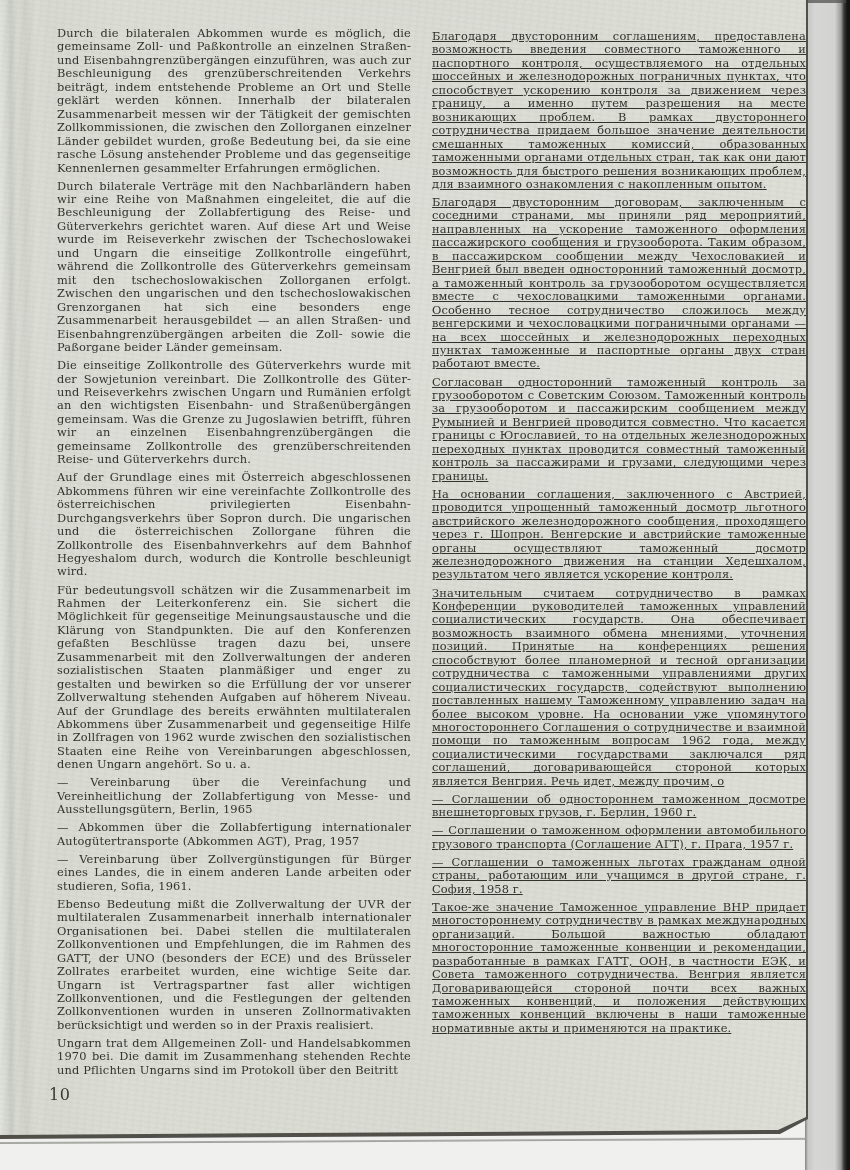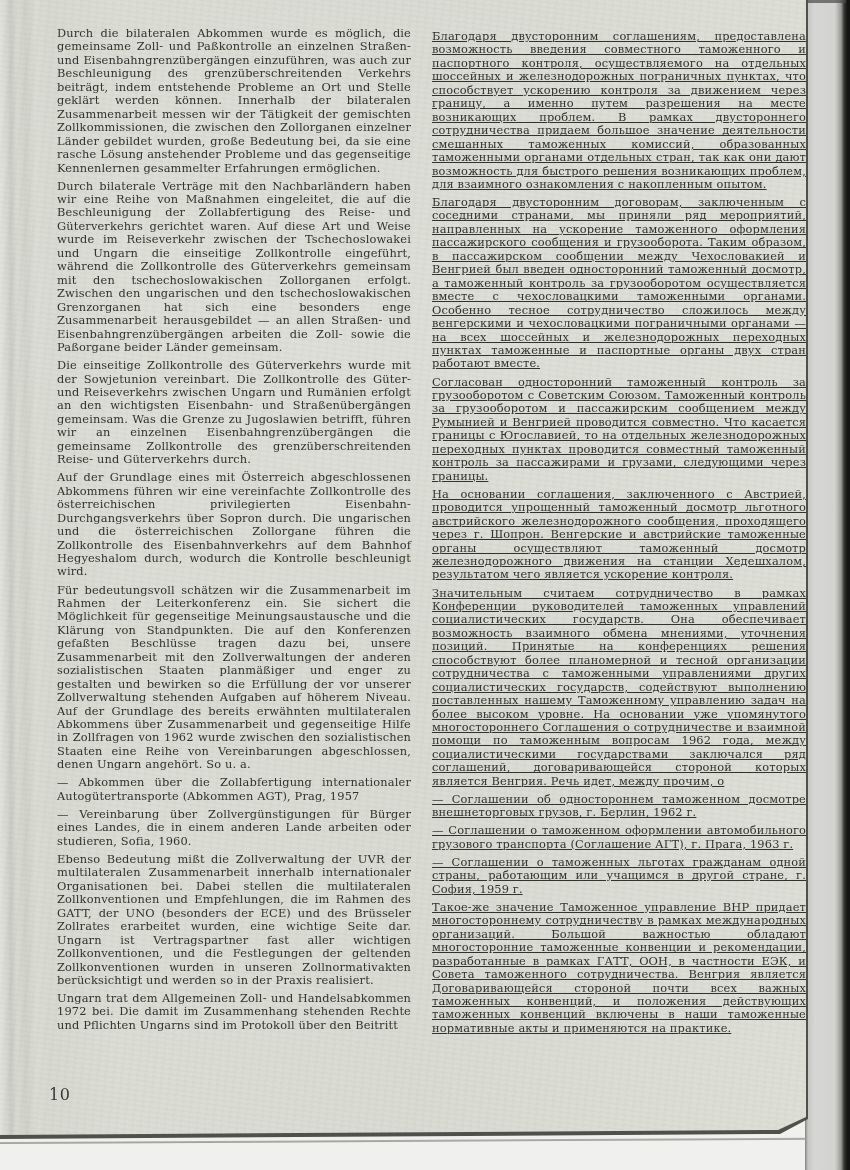--- a/index.html
+++ b/index.html
@@ -109,31 +109,32 @@
   <div class="second-edge"></div>
   <div class="page-rim"></div>
   <div class="page">
     <div class="texture"></div>
     <div class="col col-left" lang="de">
         <p class="block">Durch die bilateralen Abkommen wurde es möglich, die gemeinsame Zoll- und Paßkontrolle an einzelnen Straßen- und Eisenbahngrenzübergängen einzuführen, was auch zur Beschleunigung des grenzüberschreitenden Verkehrs beiträgt, indem entstehende Probleme an Ort und Stelle geklärt werden können. Innerhalb der bilateralen Zusammenarbeit messen wir der Tätigkeit der gemischten Zollkommissionen, die zwischen den Zollorganen einzelner Länder gebildet wurden, große Bedeutung bei, da sie eine rasche Lösung anstehender Probleme und das gegenseitige Kennenlernen gesammelter Erfahrungen ermöglichen.</p>
         <p class="block">Durch bilaterale Verträge mit den Nachbarländern haben wir eine Reihe von Maßnahmen eingeleitet, die auf die Beschleunigung der Zollabfertigung des Reise- und Güterverkehrs gerichtet waren. Auf diese Art und Weise wurde im Reiseverkehr zwischen der Tschechoslowakei und Ungarn die einseitige Zollkontrolle eingeführt, während die Zollkontrolle des Güterverkehrs gemeinsam mit den tschechoslowakischen Zollorganen erfolgt. Zwischen den ungarischen und den tschechoslowakischen Grenzorganen hat sich eine besonders enge Zusammenarbeit herausgebildet — an allen Straßen- und Eisenbahngrenzübergängen arbeiten die Zoll- sowie die Paßorgane beider Länder gemeinsam.</p>
         <p class="block">Die einseitige Zollkontrolle des Güterverkehrs wurde mit der Sowjetunion vereinbart. Die Zollkontrolle des Güter- und Reiseverkehrs zwischen Ungarn und Rumänien erfolgt an den wichtigsten Eisenbahn- und Straßenübergängen gemeinsam. Was die Grenze zu Jugoslawien betrifft, führen wir an einzelnen Eisenbahngrenzübergängen die gemeinsame Zollkontrolle des grenzüberschreitenden Reise- und Güterverkehrs durch.</p>
         <p class="block">Auf der Grundlage eines mit Österreich abgeschlossenen Abkommens führen wir eine vereinfachte Zollkontrolle des österreichischen privilegierten Eisenbahn-Durchgangsverkehrs über Sopron durch. Die ungarischen und die österreichischen Zollorgane führen die Zollkontrolle des Eisenbahnverkehrs auf dem Bahnhof Hegyeshalom durch, wodurch die Kontrolle beschleunigt wird.</p>
         <p class="block">Für bedeutungsvoll schätzen wir die Zusammenarbeit im Rahmen der Leiterkonferenz ein. Sie sichert die Möglichkeit für gegenseitige Meinungsaustausche und die Klärung von Standpunkten. Die auf den Konferenzen gefaßten Beschlüsse tragen dazu bei, unsere Zusammenarbeit mit den Zollverwaltungen der anderen sozialistischen Staaten planmäßiger und enger zu gestalten und bewirken so die Erfüllung der vor unserer Zollverwaltung stehenden Aufgaben auf höherem Niveau. Auf der Grundlage des bereits erwähnten multilateralen Abkommens über Zusammenarbeit und gegenseitige Hilfe in Zollfragen von 1962 wurde zwischen den sozialistischen Staaten eine Reihe von Vereinbarungen abgeschlossen, denen Ungarn angehört. So u. a.</p>
+        <p class="block">— Vereinbarung über die Vereinfachung und Vereinheitlichung der Zollabfertigung von Messe- und Ausstellungsgütern, Berlin, 1965</p>
         <p class="block">— Abkommen über die Zollabfertigung internationaler Autogütertransporte (Abkommen AGT), Prag, 1957</p>
-        <p class="block">— Vereinbarung über Zollvergünstigungen für Bürger eines Landes, die in einem anderen Lande arbeiten oder studieren, Sofia, 1960.</p>
+        <p class="block">— Vereinbarung über Zollvergünstigungen für Bürger eines Landes, die in einem anderen Lande arbeiten oder studieren, Sofia, 1961.</p>
         <p class="block">Ebenso Bedeutung mißt die Zollverwaltung der UVR der multilateralen Zusammenarbeit innerhalb internationaler Organisationen bei. Dabei stellen die multilateralen Zollkonventionen und Empfehlungen, die im Rahmen des GATT, der UNO (besonders der ECE) und des Brüsseler Zollrates erarbeitet wurden, eine wichtige Seite dar. Ungarn ist Vertragspartner fast aller wichtigen Zollkonventionen, und die Festlegungen der geltenden Zollkonventionen wurden in unseren Zollnormativakten berücksichtigt und werden so in der Praxis realisiert.</p>
-        <p class="block">Ungarn trat dem Allgemeinen Zoll- und Handelsabkommen 1972 bei. Die damit im Zusammenhang stehenden Rechte und Pflichten Ungarns sind im Protokoll über den Beitritt</p>
+        <p class="block">Ungarn trat dem Allgemeinen Zoll- und Handelsabkommen 1970 bei. Die damit im Zusammenhang stehenden Rechte und Pflichten Ungarns sind im Protokoll über den Beitritt</p>
       </div>
     <div class="col col-right" lang="ru">
         <p class="block">Благодаря двусторонним соглашениям, предоставлена возможность введения совместного таможенного и паспортного контроля, осуществляемого на отдельных шоссейных и железнодорожных пограничных пунктах, что способствует ускорению контроля за движением через границу, а именно путем разрешения на месте возникающих проблем. В рамках двустороннего сотрудничества придаем большое значение деятельности смешанных таможенных комиссий, образованных таможенными органами отдельных стран, так как они дают возможность для быстрого решения возникающих проблем, для взаимного ознакомления с накопленным опытом.</p>
         <p class="block">Благодаря двусторонним договорам, заключенным с соседними странами, мы приняли ряд мероприятий, направленных на ускорение таможенного оформления пассажирского сообщения и грузооборота. Таким образом, в пассажирском сообщении между Чехословакией и Венгрией был введен односторонний таможенный досмотр, а таможенный контроль за грузооборотом осуществляется вместе с чехословацкими таможенными органами. Особенно тесное сотрудничество сложилось между венгерскими и чехословацкими пограничными органами — на всех шоссейных и железнодорожных переходных пунктах таможенные и паспортные органы двух стран работают вместе.</p>
         <p class="block">Согласован односторонний таможенный контроль за грузооборотом с Советским Союзом. Таможенный контроль за грузооборотом и пассажирским сообщением между Румынией и Венгрией проводится совместно. Что касается границы с Югославией, то на отдельных железнодорожных переходных пунктах проводится совместный таможенный контроль за пассажирами и грузами, следующими через границы.</p>
         <p class="block">На основании соглашения, заключенного с Австрией, проводится упрощенный таможенный досмотр льготного австрийского железнодорожного сообщения, проходящего через г. Шопрон. Венгерские и австрийские таможенные органы осуществляют таможенный досмотр железнодорожного движения на станции Хедешхалом, результатом чего является ускорение контроля.</p>
         <p class="block">Значительным считаем сотрудничество в рамках Конференции руководителей таможенных управлений социалистических государств. Она обеспечивает возможность взаимного обмена мнениями, уточнения позиций. Принятые на конференциях решения способствуют более планомерной и тесной организации сотрудничества с таможенными управлениями других социалистических государств, содействуют выполнению поставленных нашему Таможенному управлению задач на более высоком уровне. На основании уже упомянутого многостороннего Соглашения о сотрудничестве и взаимной помощи по таможенным вопросам 1962 года, между социалистическими государствами заключался ряд соглашений, договаривающейся стороной которых является Венгрия. Речь идет, между прочим, о</p>
-        <p class="block">— Соглашении об одностороннем таможенном досмотре внешнеторговых грузов, г. Берлин, 1962 г.</p>
-        <p class="block">— Соглашении о таможенном оформлении автомобильного грузового транспорта (Соглашение АГТ), г. Прага, 1963 г.</p>
-        <p class="block">— Соглашении о таможенных льготах гражданам одной страны, работающим или учащимся в другой стране, г. София, 1959 г.</p>
+        <p class="block">— Соглашении об одностороннем таможенном досмотре внешнеторговых грузов, г. Берлин, 1960 г.</p>
+        <p class="block">— Соглашении о таможенном оформлении автомобильного грузового транспорта (Соглашение АГТ), г. Прага, 1957 г.</p>
+        <p class="block">— Соглашении о таможенных льготах гражданам одной страны, работающим или учащимся в другой стране, г. София, 1958 г.</p>
         <p class="block">Такое-же значение Таможенное управление ВНР придает многостороннему сотрудничеству в рамках международных организаций. Большой важностью обладают многосторонние таможенные конвенции и рекомендации, разработанные в рамках ГАТТ, ООН, в частности ЕЭК, и Совета таможенного сотрудничества. Венгрия является Договаривающейся стороной почти всех важных таможенных конвенций, и положения действующих таможенных конвенций включены в наши таможенные нормативные акты и применяются на практике.</p>
       </div>
     <div class="page-number">10</div>
   </div>
 </div>
 
 </body></html>

